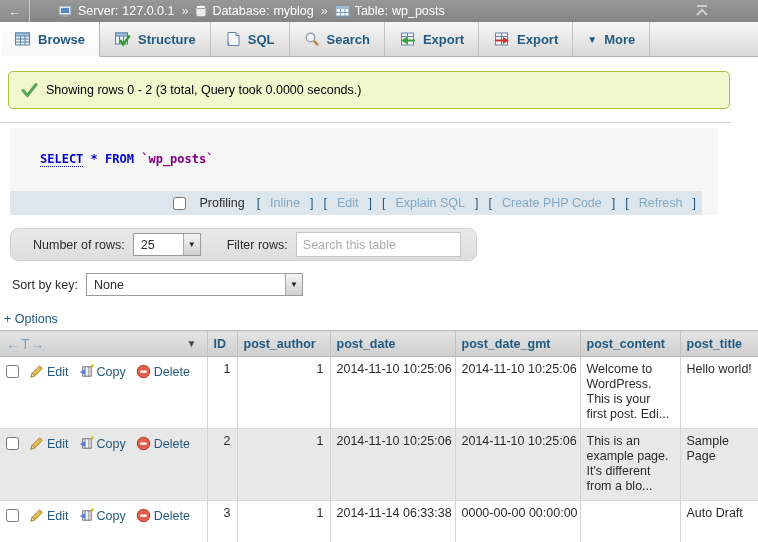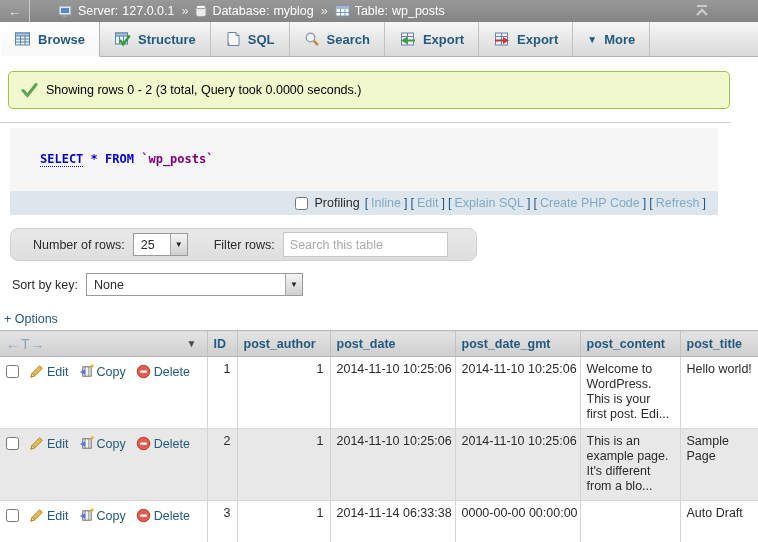--- a/index.html
+++ b/index.html
@@ -33,23 +33,23 @@
   .success-text { color: #000; }
 
   
   .result-divider { border-top: 1px solid #cfcfcf; margin: 13px 27px 0 0; }
   .query-box { margin: 5px 40px 0 10px; height: 87px; background: #f6f6f6; position: relative; }
   .sql-line { padding: 24px 0 0 30px; font-family: "DejaVu Sans Mono", monospace; font-size: 12px; }
   .sql-kw { color: #0000cc; font-weight: bold; }
   .sql-kw.help { border-bottom: 1px dotted #0000cc; cursor: help; }
   .sql-op { color: #0000cc; font-weight: bold; }
   .sql-id { color: #800080; font-weight: bold; }
-  .query-footer { position: absolute; left: 0; right: 0; bottom: 0; height: 24px;
+  .query-footer { position: absolute; left: 0; right: 16px; bottom: 0; height: 24px;
     background: #dde6ed; display: flex; align-items: center; justify-content: flex-end;
-    gap: 3px; padding-right: 12px; font-size: 12.5px; }
+    gap: 10px; padding-right: 6px; font-size: 12.5px; }
   .query-footer label { margin-right: 2px; }
   .qlink { color: #82aac6; text-decoration: none; cursor: pointer; }
   .brk { color: #235a81; }
   .profiling-cb { width: 13px; height: 13px; margin: 0 3px 0 6px; vertical-align: middle; }
 
   
   .rows-bar { margin: 13px 0 0 10px; width: 467px; height: 33px;
     background: linear-gradient(#e9e9e9, #dedede); border: 1px solid #d2d2d2; border-radius: 8px;
     display: flex; align-items: center; padding-left: 22px; gap: 8px; }
   .selectbox { display: inline-flex; align-items: stretch; background: #fff;
@@ -236,21 +236,21 @@
     <span class="brk">]</span>
     <span class="brk">[</span>
     <a class="qlink">Refresh</a>
     <span class="brk">]</span>
   </div>
 </div>
 
 
 <div class="rows-bar">
   <span>Number of rows:</span>
-  <span class="selectbox" style="width:55px">
+  <span class="selectbox" style="width:68px">
     <span class="selval">25</span>
     <span class="selarrow">▼</span>
   </span>
   <span style="margin-left:18px">Filter rows:</span>
   <input class="filter-input" type="text" placeholder="Search this table" style="">
 </div>
 
 <div class="sort-row">
   <span>Sort by key:</span>
   <span class="selectbox" style="width:217px">

